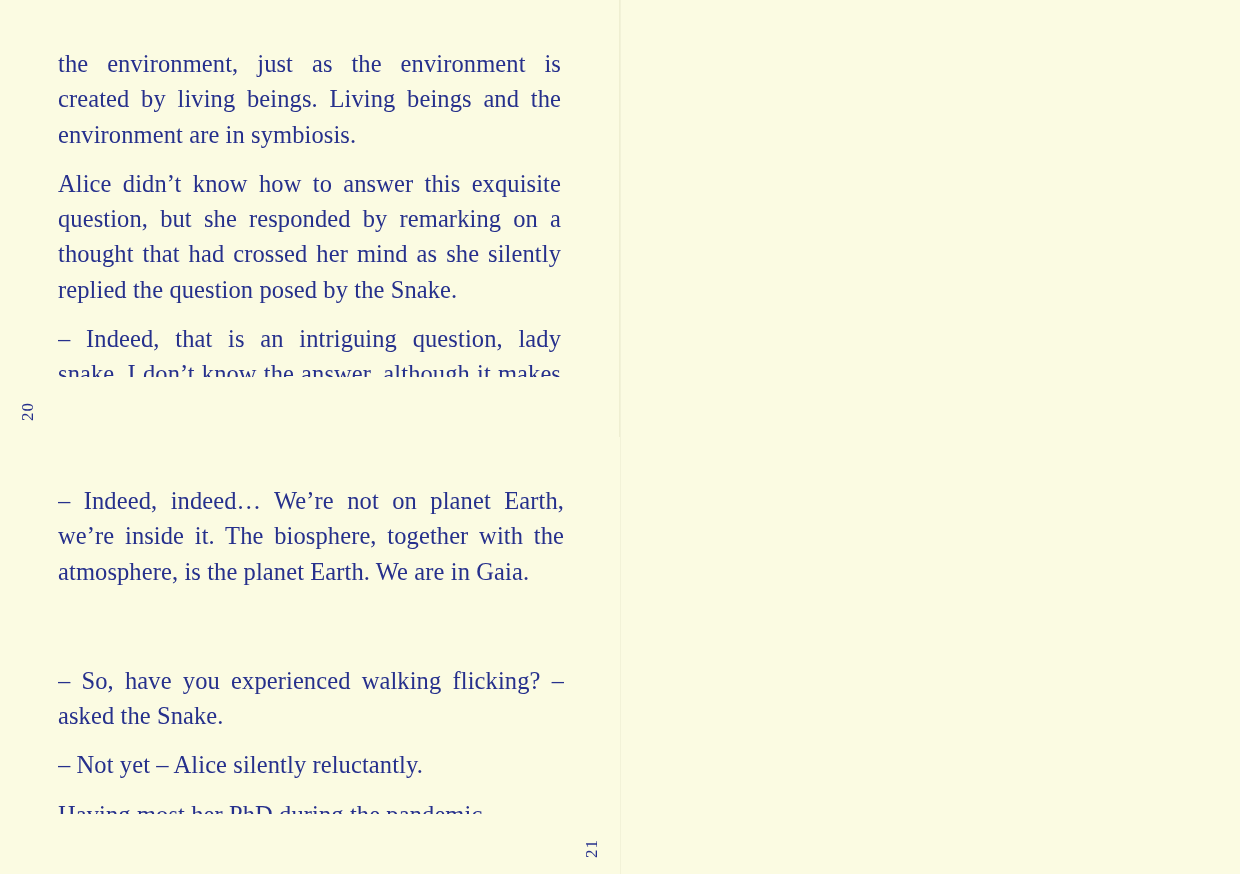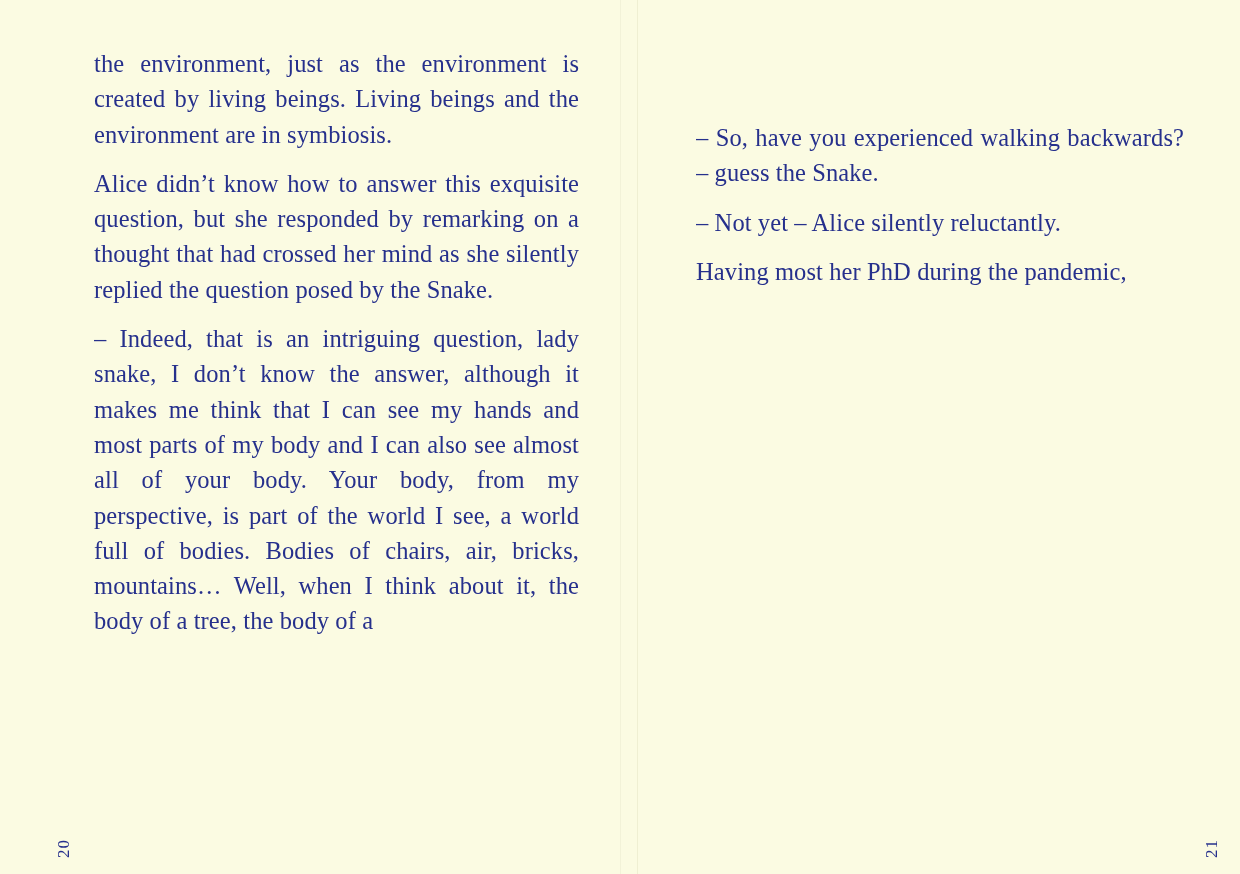--- a/index.html
+++ b/index.html
@@ -12,22 +12,21 @@
     background: #fbfbe2;
     font-family: "Liberation Serif", serif;
     color: #26308c;
     overflow: hidden;
     position: relative;
   }
   .book {
     position: absolute;
     inset: 0;
     display: flex;
-    flex-direction: row;
-    padding-left: 36px;
+    flex-direction: column;
   }
   .page {
     position: relative;
     box-sizing: border-box;
     height: 874px;
     width: 620px;
     background: #fbfbe2;
   }
   .page.left {
     border-right: 1px solid #efefd2;
@@ -95,20 +94,21 @@
       <p class="para just">Alice didn’t know how to answer this exquisite question, but she responded by remarking on a thought that had crossed her mind as she silently replied the question posed by the Snake.</p>
       <p class="para just">– Indeed, that is an intriguing question, lady snake, I don’t know the answer, although it makes me think that I can see my hands and most parts of my body and I can also see almost all of your body. Your body, from my perspective, is part of the world I see, a world full of bodies. Bodies of chairs, air, bricks, mountains… Well, when I think about it, the body of a tree, the body of a</p>
     </div>
     <div class="folio left">20</div>
   </div>
 
   <div class="gutter"></div>
 
   <div class="page right">
     <div class="page-body">
-      <p class="para just gap-before">– So, have you experienced walking backwards? – guess the Snake.</p>
+      <p class="para just">– Indeed, indeed… We’re not on planet Earth, we’re inside it. The biosphere, together with the atmosphere, is the planet Earth. We are in Gaia.</p>
+      <p class="para just gap-before">– So, have you experienced walking flicking? – asked the Snake.</p>
       <p class="para just">– Not yet – Alice silently reluctantly.</p>
       <p class="para just">Having most her PhD during the pandemic,</p>
     </div>
     <div class="folio right">21</div>
   </div>
 
 </div>
 
 </body></html>

